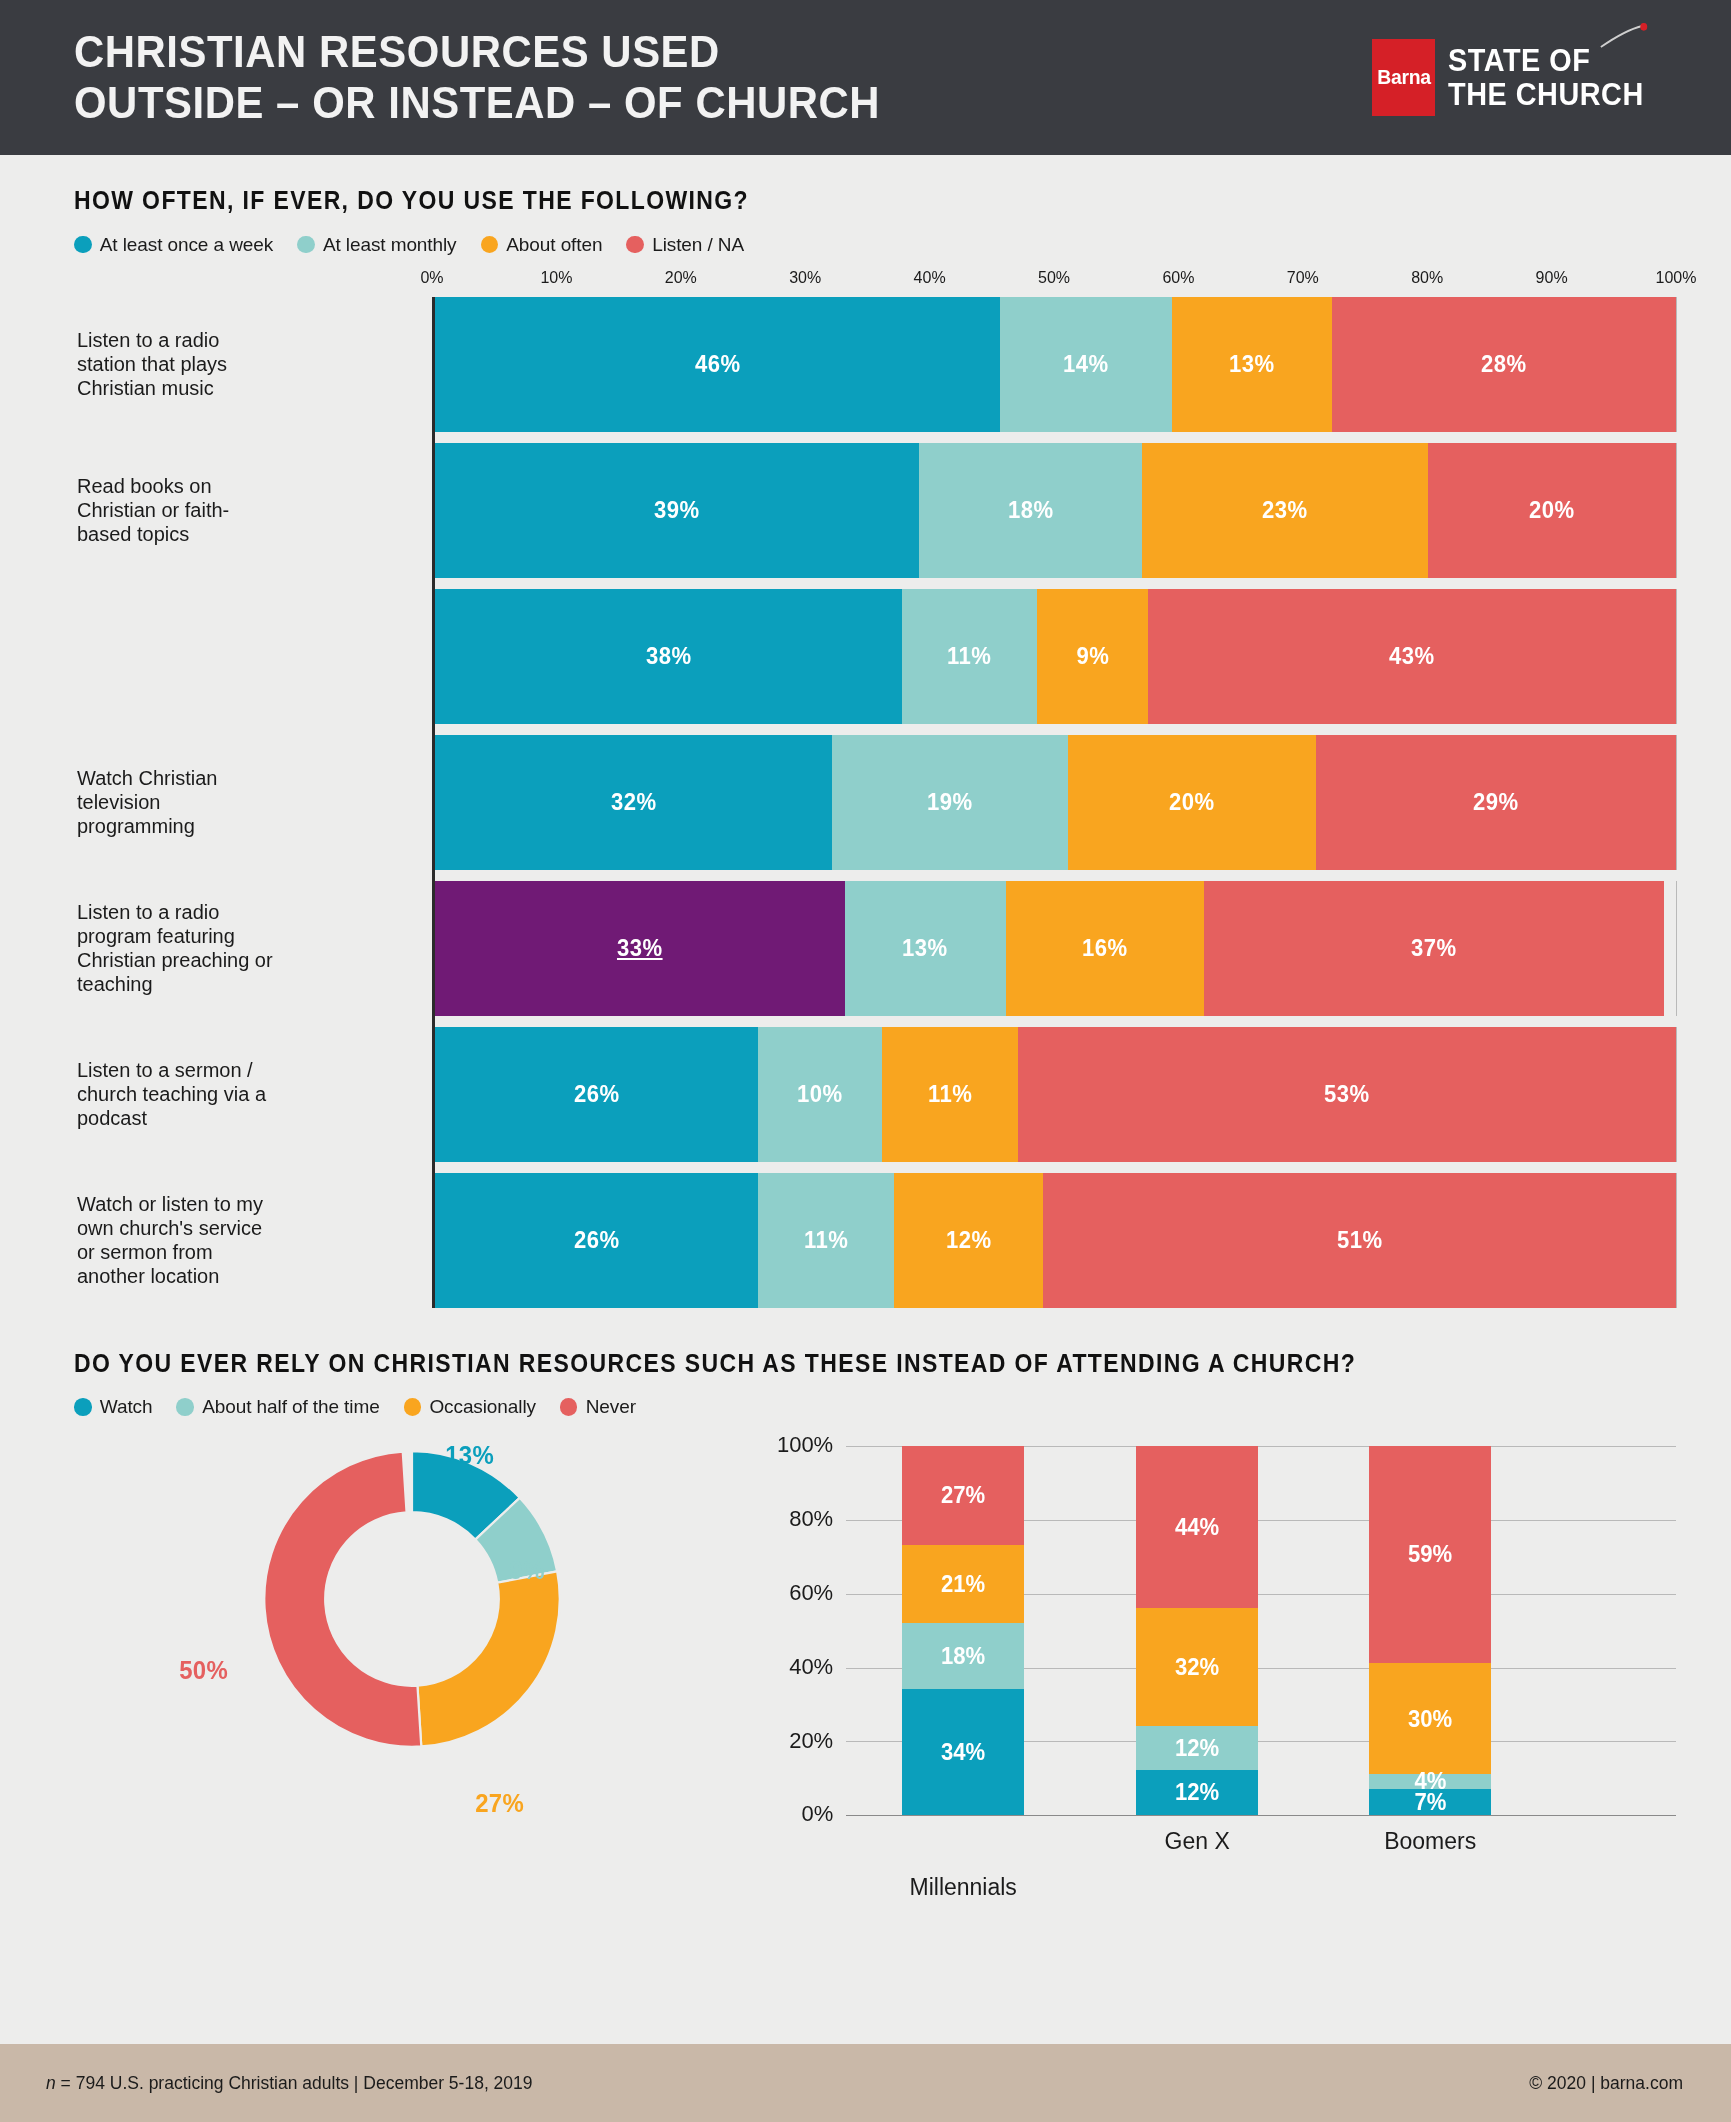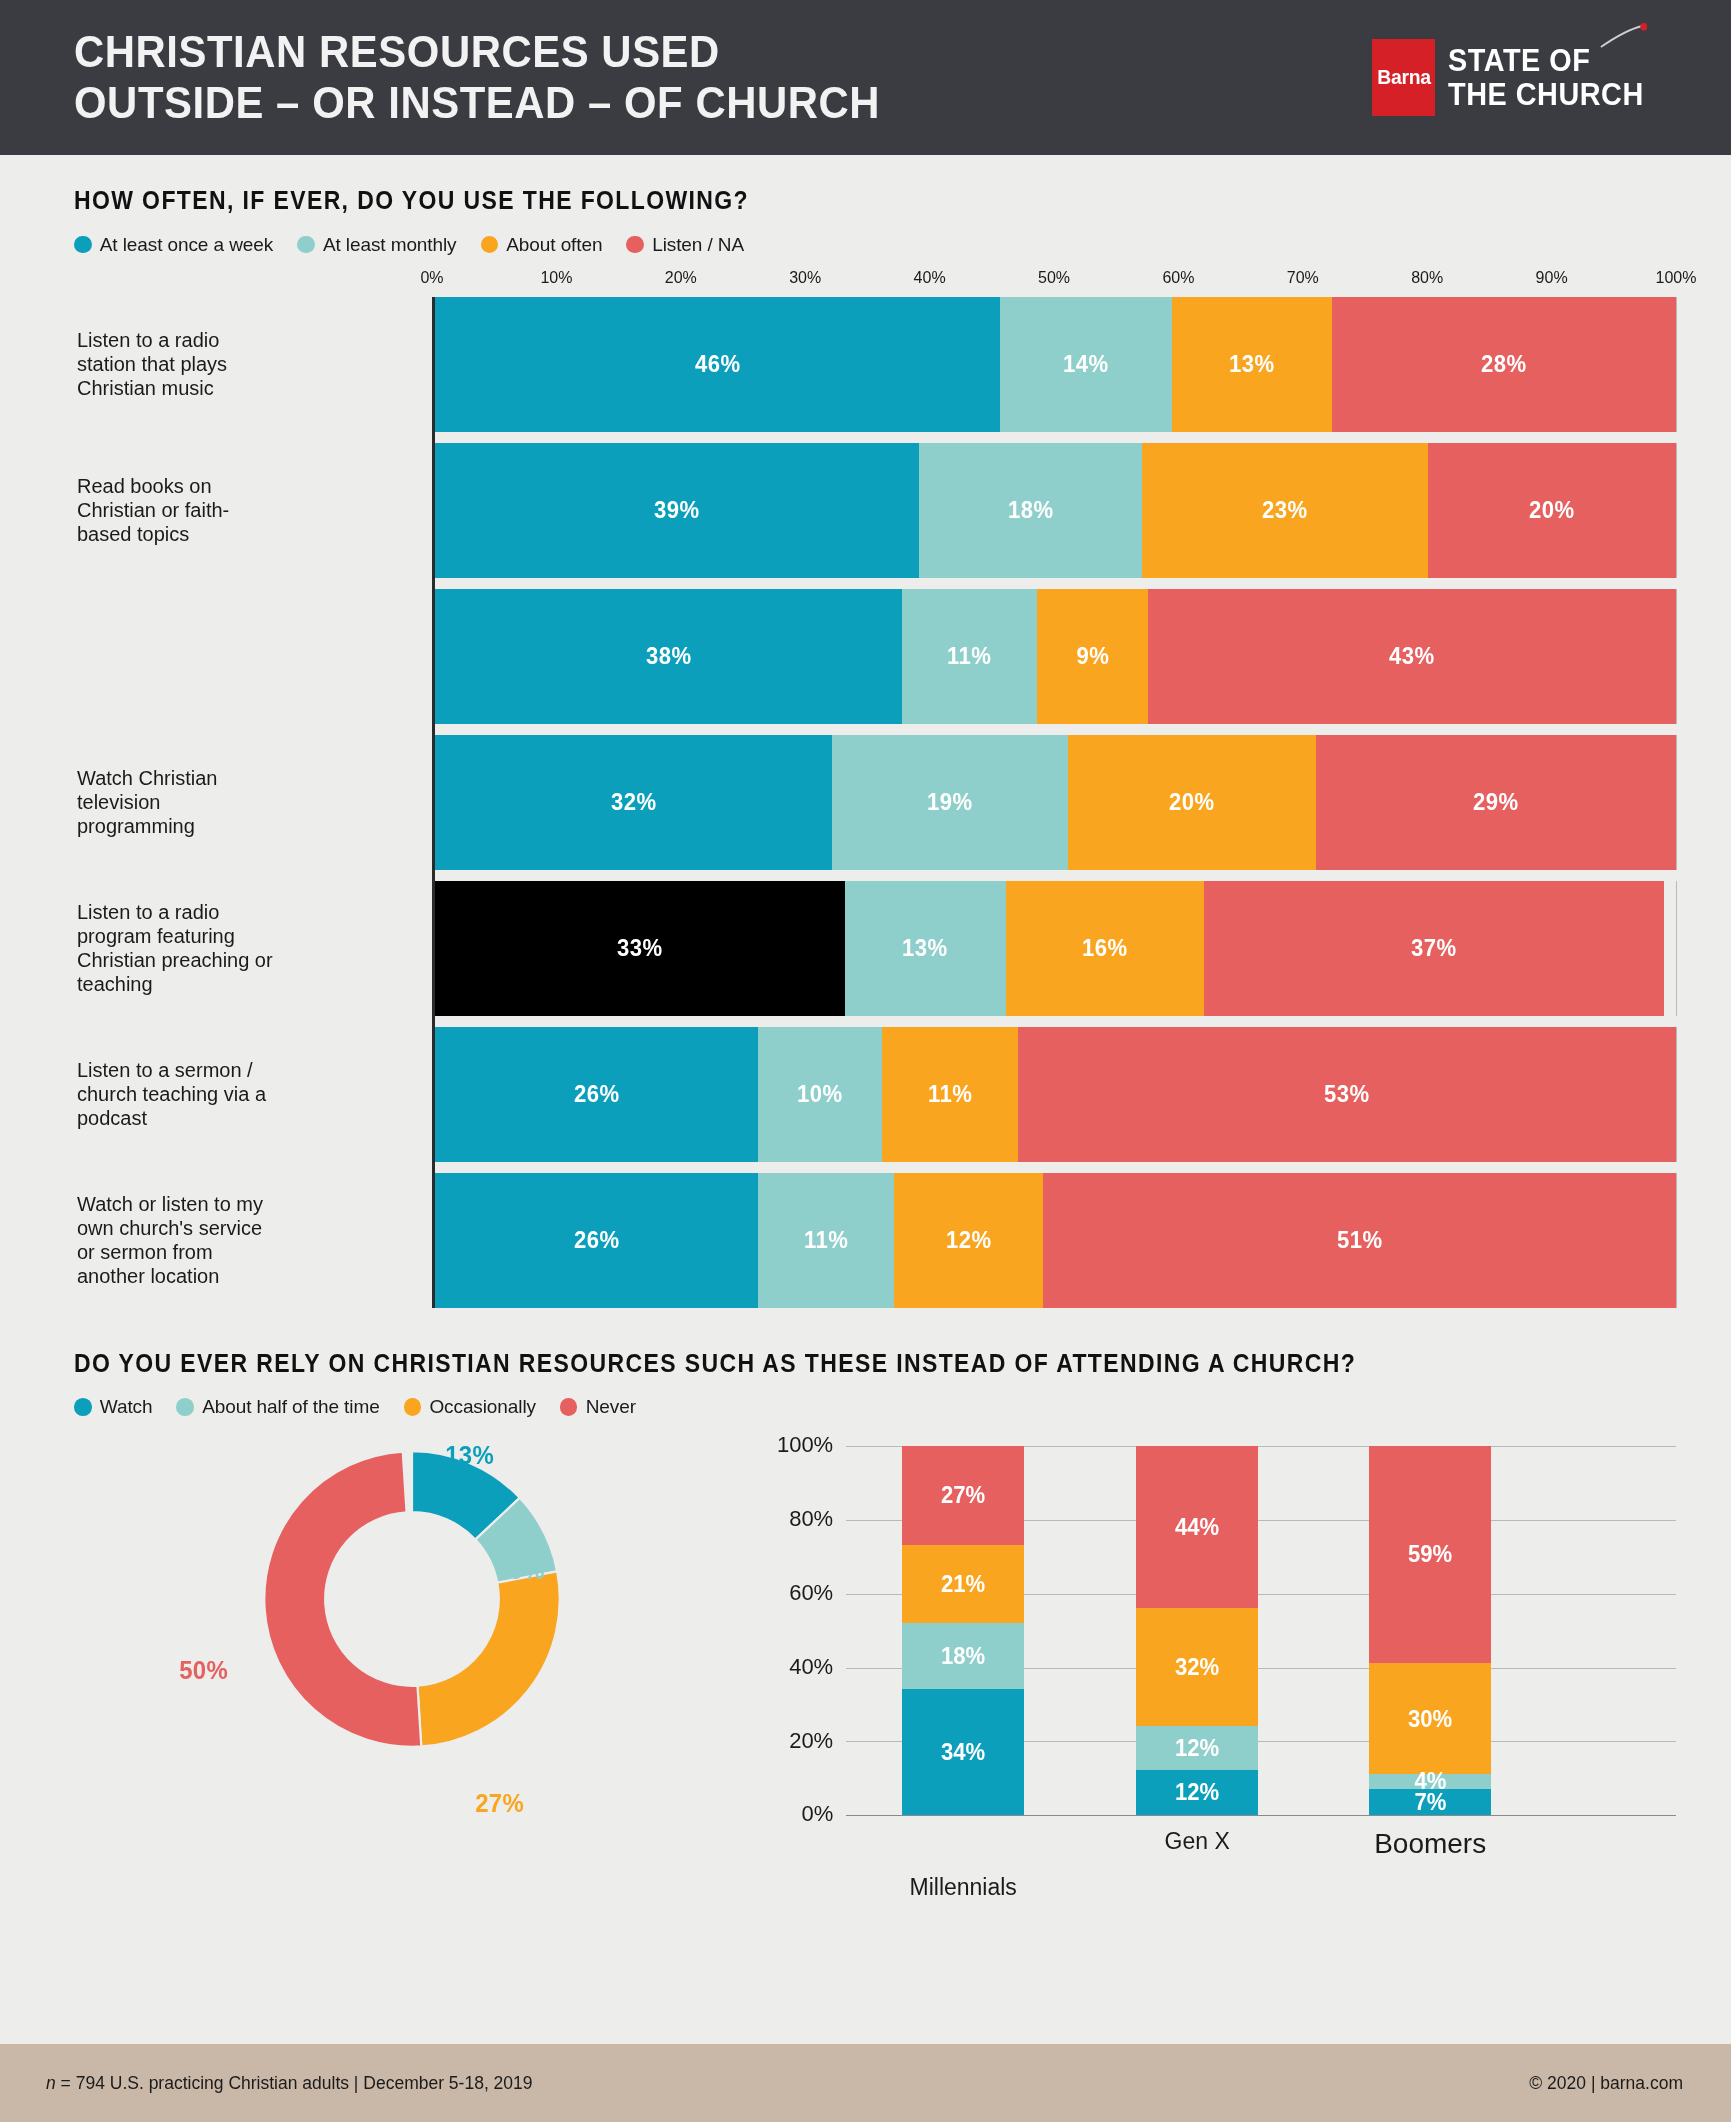--- a/index.html
+++ b/index.html
@@ -367,21 +367,21 @@
               <div style="left: 70%;"></div>
               <div style="left: 80%;"></div>
               <div style="left: 90%;"></div>
               <div style="left: 100%;"></div>
             </div>
             <div class="hrow-label" style="white-space: pre-line;">Listen to a radio
 program featuring
 Christian preaching or
 teaching</div>
             <div class="hbars">
-              <div class="hseg" style="width: 33%; background: #000000;">
+              <div class="hseg" style="width: 33%; background: #701a75; text-decoration: underline;">
                 <span>33%</span>
               </div>
               <div class="hseg" style="width: 13%; background: rgb(143, 207, 203);">
                 <span>13%</span>
               </div>
               <div class="hseg" style="width: 16%; background: rgb(249, 165, 31);">
                 <span>16%</span>
               </div>
               <div class="hseg" style="width: 37%; background: rgb(229, 96, 95);">
                 <span>37%</span>
@@ -539,21 +539,21 @@
               <div style="height: 4%; background: rgb(143, 207, 203); display: flex; align-items: center; justify-content: center; color: rgb(255, 255, 255); font-family: &quot;Liberation Sans Narrow&quot;, &quot;Liberation Sans&quot;, sans-serif; font-weight: bold; font-size: 24px;">
                 <span style="display: inline-block; transform: scaleX(0.92);">4%</span>
               </div>
               <div style="height: 30%; background: rgb(249, 165, 31); display: flex; align-items: center; justify-content: center; color: rgb(255, 255, 255); font-family: &quot;Liberation Sans Narrow&quot;, &quot;Liberation Sans&quot;, sans-serif; font-weight: bold; font-size: 24px;">
                 <span style="display: inline-block; transform: scaleX(0.92);">30%</span>
               </div>
               <div style="height: 59%; background: rgb(229, 96, 95); display: flex; align-items: center; justify-content: center; color: rgb(255, 255, 255); font-family: &quot;Liberation Sans Narrow&quot;, &quot;Liberation Sans&quot;, sans-serif; font-weight: bold; font-size: 24px;">
                 <span style="display: inline-block; transform: scaleX(0.92);">59%</span>
               </div>
             </div>
-            <div style="position: absolute; left: 565px; width: 234px; top: 393px; text-align: center; font-size: 28px; color: rgb(27, 27, 27);">Boomers</div>
+            <div style="position: absolute; left: 565px; width: 234px; top: 393px; text-align: center; font-size: 23px; color: rgb(27, 27, 27);">Boomers</div>
           </div>
         </div>
     </div>
 
   </div>
 
   <div class="footer">
     <div><em>n</em><span> = 794 U.S. practicing Christian adults | December 5-18, 2019</span></div>
     <div>© 2020 | barna.com</div>
   </div>

